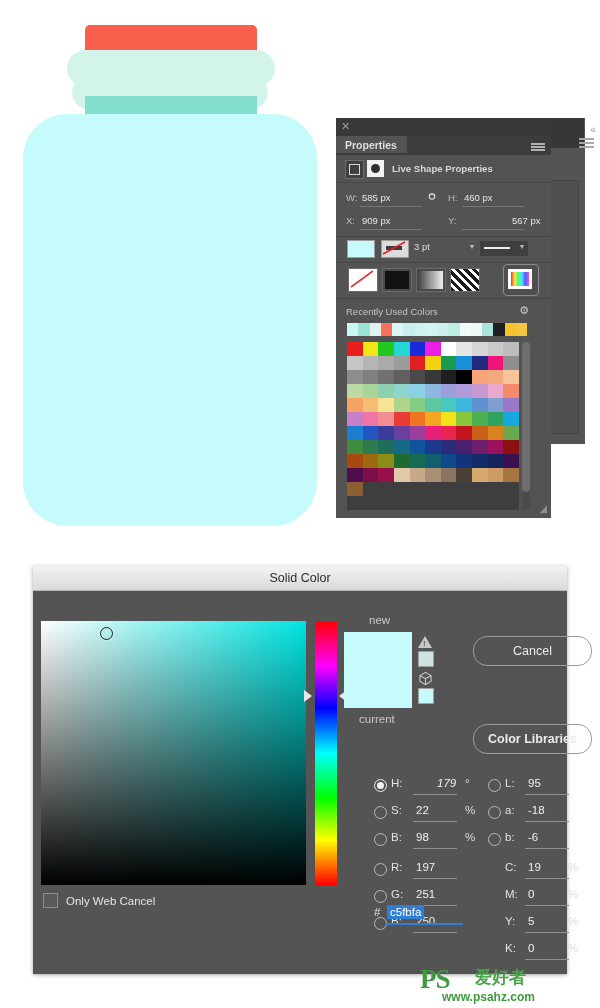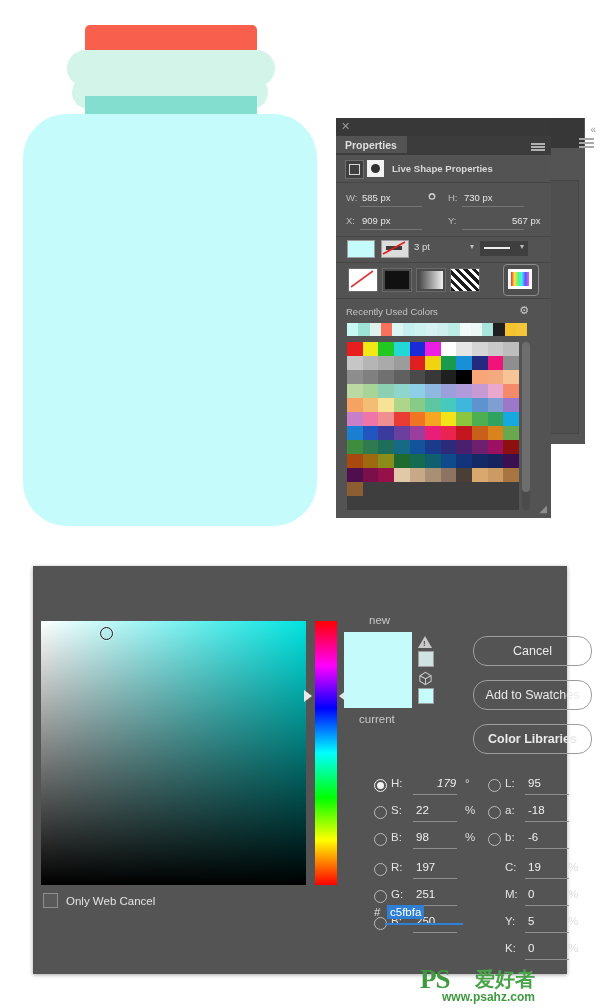--- a/index.html
+++ b/index.html
@@ -113,21 +113,21 @@
   .fline{position:absolute;height:1px;background:#8f8f8f;}
   .funit{position:absolute;color:#dcdcdc;font-size:11.5px;}
 
   #hex-hash{left:341px;top:340px;color:#e2e2e2;font-size:11.5px;}
   #hex-val{left:354px;top:339px;background:#2f7fd4;color:#ffffff;font-size:11.5px;padding:1px 3px;}
   #hex-line{left:352px;top:357px;width:78px;height:1.5px;background:#2f7fd4;}
 
   
   #watermark{right:8px;bottom:4px;width:172px;height:40px;}
   #wm-ps{position:absolute;left:0;top:0;font-size:27px;font-weight:bold;color:#3f9a3f;font-family:"Liberation Serif",serif;letter-spacing:-1px;}
-  #wm-cn{position:absolute;left:55px;top:2px;font-size:20px;font-weight:bold;color:#4aa34a;font-family:"DejaVu Sans",sans-serif;}
+  #wm-cn{position:absolute;left:55px;top:2px;font-size:17px;font-weight:bold;color:#4aa34a;font-family:"DejaVu Sans",sans-serif;}
   #wm-url{position:absolute;left:22px;top:26px;font-size:12px;color:#3f9a3f;font-weight:bold;}
 </style>
 </head>
 <body>
 
 <div class="abs" id="illustration">
   <div class="abs" id="jar-cap"></div>
   <div class="abs" id="jar-lobe-1"></div>
   <div class="abs" id="jar-lobe-2"></div>
   <div class="abs" id="jar-neck"></div>
@@ -162,21 +162,21 @@
     <span class="abs dim-lbl" style="left:10px;top:10px;">W:</span>
     <span class="abs dim-val" style="left:26px;top:10px;">585 px</span>
     <span class="abs dim-underline" style="left:24px;top:24px;width:62px;"></span>
 
     <svg class="abs" id="link-icon" viewBox="0 0 20 10">
       <path d="M7 5a3 3 0 0 1 3-3h0a3 3 0 0 1 0 6h0" fill="none" stroke="#c9c9c9" stroke-width="1.4"></path>
       <path d="M13 5a3 3 0 0 0-3-3h0a3 3 0 0 0 0 6h0" fill="none" stroke="#c9c9c9" stroke-width="1.4"></path>
     </svg>
 
     <span class="abs dim-lbl" style="left:112px;top:10px;">H:</span>
-    <span class="abs dim-val" style="left:128px;top:10px;">730 px</span>
+    <span class="abs dim-val" style="left:128px;top:10px;">460 px</span>
     <span class="abs dim-underline" style="left:126px;top:24px;width:62px;"></span>
 
     <span class="abs dim-lbl" style="left:10px;top:33px;">X:</span>
     <span class="abs dim-val" style="left:26px;top:33px;">909 px</span>
     <span class="abs dim-underline" style="left:24px;top:47px;width:62px;"></span>
 
     <span class="abs dim-lbl" style="left:112px;top:33px;">Y:</span>
     <span class="abs dim-val" style="left:128px;top:33px;padding-left:48px;">567 px</span>
     <span class="abs dim-underline" style="left:126px;top:47px;width:62px;"></span>
   </div>
@@ -358,20 +358,23 @@
       <i style="background: rgb(140, 95, 51);"></i>
     </div>
   <div class="abs" id="sw-scroll">
     <div class="abs" id="sw-thumb"></div>
   </div>
   <div class="abs" id="panel-grip">◢</div>
 </div>
 
 <div class="abs" id="dialog">
 
+  <div class="abs" id="dlg-title">
+    <span>Solid Color</span>
+  </div>
 
   <div class="abs" id="sb-field">
     <div id="sb-base"></div>
     <div id="sb-white"></div>
     <div id="sb-black"></div>
     <div class="abs" id="sb-cursor"></div>
   </div>
 
   <div class="abs" id="hue-strip"></div>
   <div class="abs hue-arrow" id="hue-arrow-l"></div>
@@ -382,21 +385,20 @@
   <div class="abs" id="current-label">current</div>
   <div class="abs" id="warn-tri"></div>
   <div class="abs" id="warn-chip"></div>
   <svg class="abs" id="cube-icon" viewBox="0 0 16 16">
     <path d="M8 1.5 14 5v6L8 14.5 2 11V5z" fill="none" stroke="#cacaca" stroke-width="1.1"></path>
     <path d="M2 5l6 3.2L14 5M8 8.2V14.5" fill="none" stroke="#cacaca" stroke-width="1.1"></path>
   </svg>
   <div class="abs" id="web-chip"></div>
 
   <div class="abs dlg-btn" id="btn-cancel">Cancel</div>
-  <div class="abs dlg-btn" id="btn-swatches">Add to Swatches</div>
   <div class="abs dlg-btn" id="btn-libraries">Color Libraries</div>
 
   <div class="abs" id="webcolors-row">
     <span id="webcolors-box"></span>
     <span id="webcolors-lbl">Only Web Cancel</span>
   </div>
 
   <div class="abs" id="fields-host" style="left:0;top:0;width:534px;height:408px;">
       <span class="radio on" style="left: 341px; top: 213px;"></span>
       <span class="flbl" style="left: 358px; top: 211px;">H:</span>

